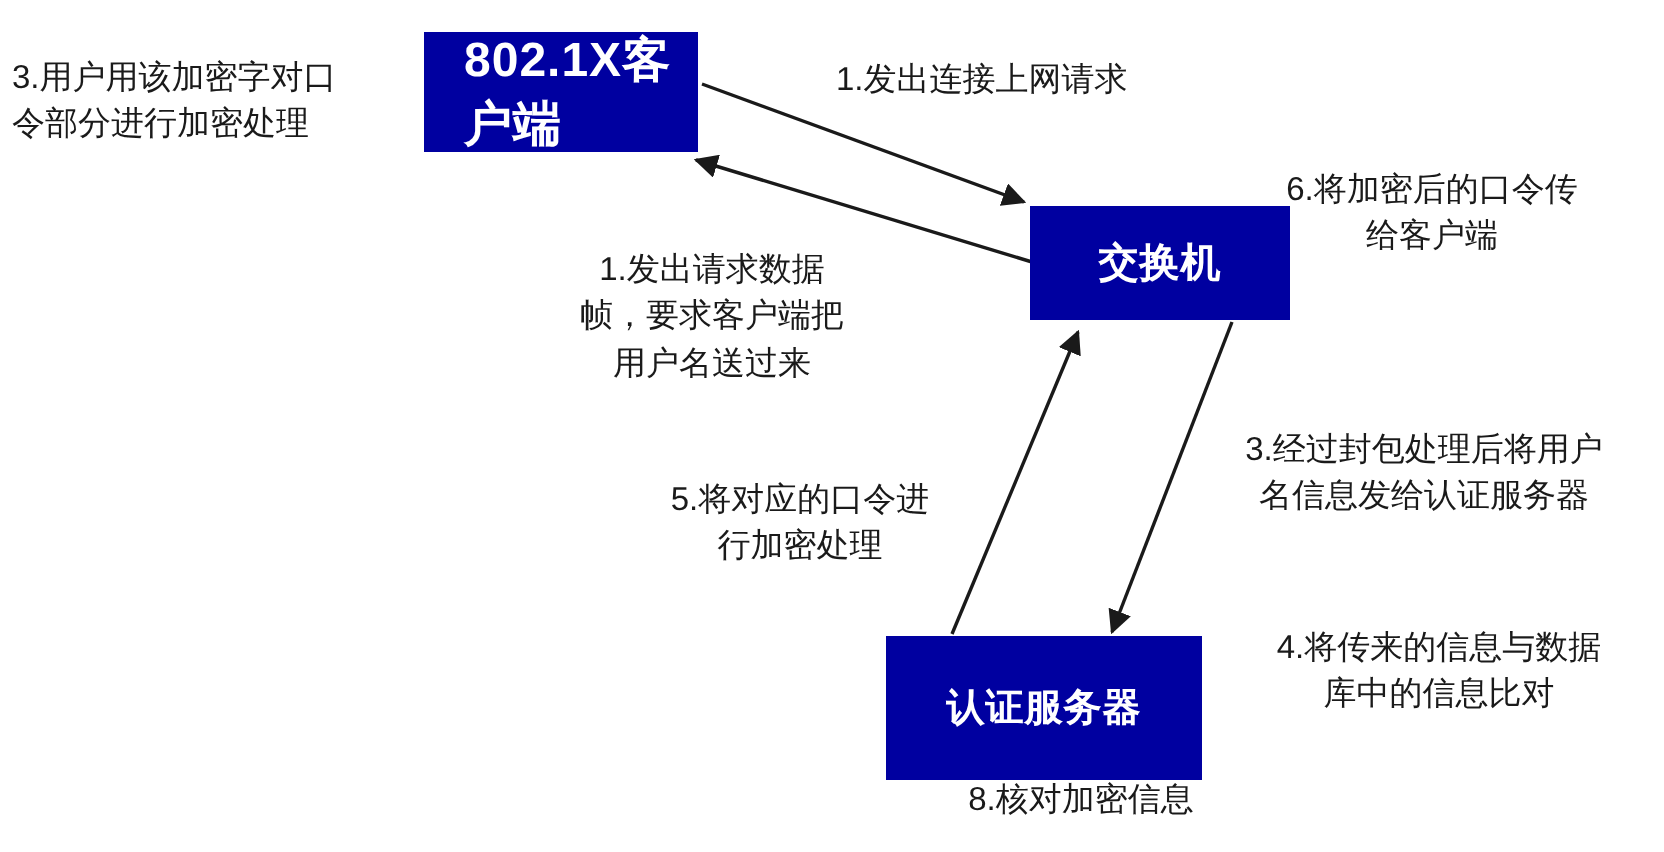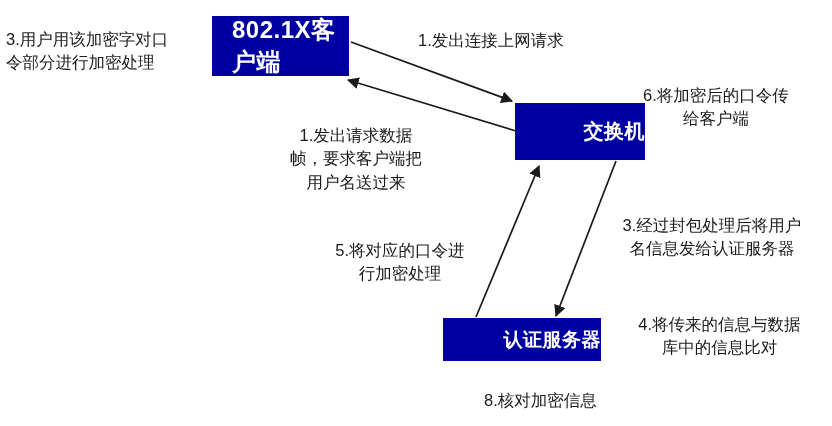--- a/index.html
+++ b/index.html
@@ -17,21 +17,21 @@
     background: #ffffff;
     overflow: hidden;
   }
   .node {
     position: absolute;
     background: #0000a0;
     color: #ffffff;
     font-weight: bold;
     display: flex;
     align-items: center;
-    justify-content: flex-end;
+    justify-content: center;
     letter-spacing: 0.5px;
     box-sizing: border-box;
   }
   .node-client {
     left: 212px;
     top: 16px;
     width: 137px;
     height: 60px;
     font-size: 24px;
     justify-content: flex-end;
@@ -41,21 +41,21 @@
     left: 515px;
     top: 103px;
     width: 130px;
     height: 57px;
     font-size: 20px;
   }
   .node-server {
     left: 443px;
     top: 318px;
     width: 158px;
-    height: 43px;
+    height: 72px;
     font-size: 19px;
   }
   .label {
     position: absolute;
     color: #1a1a1a;
     font-size: 16.5px;
     line-height: 1.42;
     white-space: pre-line;
     box-sizing: border-box;
   }

